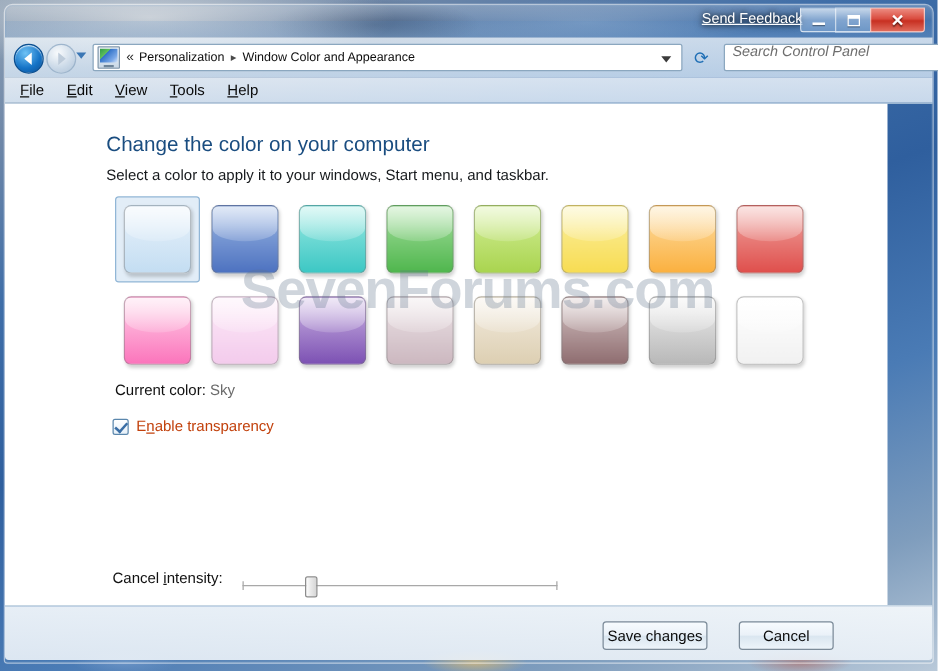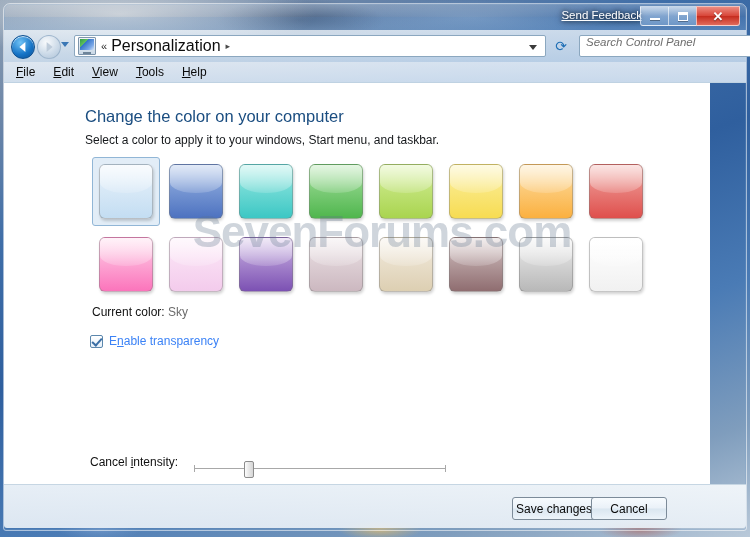--- a/index.html
+++ b/index.html
@@ -220,21 +220,21 @@
     position: absolute;
     left: 4px; bottom: 0; width: 8px; height: 2px;
     background: #6d8499;
   }
   .crumb-chev-dbl {
     color: #2b2b2b;
     font-size: 11px;
     margin: 0 4px 0 2px;
   }
   .crumb {
-    font-size: 16px;
+    font-size: 10px;
     color: #0c0c0c;
     cursor: pointer;
     white-space: nowrap;
   }
   .crumb-sep {
     color: #4a4a4a;
     font-size: 9px;
     margin: 0 5px;
   }
   #addr-dropdown {
@@ -421,21 +421,21 @@
   }
   .checkbox.checked:after {
     content: "";
     position: absolute;
     left: 3px; top: 0px;
     width: 4px; height: 8px;
     border: solid #3a6ea5;
     border-width: 0 2px 2px 0;
     transform: rotate(42deg);
   }
-  .lbl { font-size: 12px; color: #3b82f6; white-space: nowrap; }
+  .lbl { font-size: 12px; color: #c2410c; white-space: nowrap; }
   .lbl u { text-decoration: underline; }
 
   #intensity-row {
     position: absolute;
     left: 86px; top: 372px;
   }
   #intensity-label {
     position: absolute;
     left: 0; top: 0;
     font-size: 12px;
@@ -496,21 +496,21 @@
     border-radius: 3px;
     background: linear-gradient(to bottom, #f7fbfe, #eaf1f8 48%, #dae6f0 52%, #edf4fa);
     font-size: 12px;
     color: #0b0b0b;
     display: flex;
     align-items: center;
     justify-content: center;
     cursor: pointer;
     white-space: nowrap;
   }
-  #save-changes-button { left: 508px; width: 84px; }
+  #save-changes-button { left: 478px; width: 84px; }
   #cancel-button      { left: 587px; width: 76px; }
 </style>
 </head>
 <body>
 
 <div id="window">
 
   <div id="desktop"></div>
 
   <div id="frame"></div>
@@ -537,20 +537,21 @@
     <div id="nav-fwd">
       <span class="arrow-right"></span>
     </div>
     <div id="nav-dropdown"></div>
 
     <div id="addressbar">
       <span id="crumb-icon"></span>
       <span class="crumb-chev-dbl">«</span>
       <span class="crumb">Personalization</span>
       <span class="crumb-sep">▸</span>
+      <span class="crumb">Window Color and Appearance</span>
       <span id="addr-dropdown"></span>
     </div>
 
     <div id="refresh-btn">⟳</div>
 
     <div id="searchbox">
       <span id="search-placeholder">Search Control Panel</span>
       <span id="search-icon">⌕</span>
     </div>
   </div>

